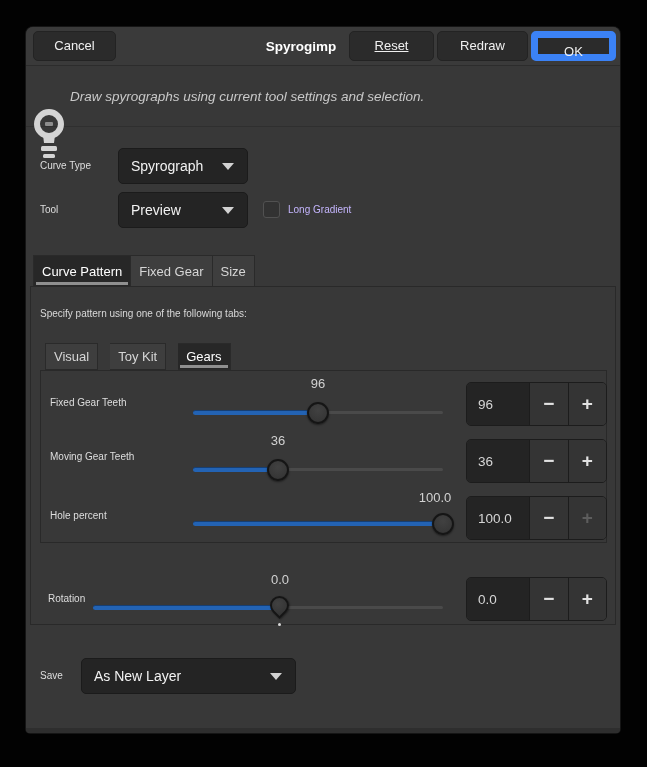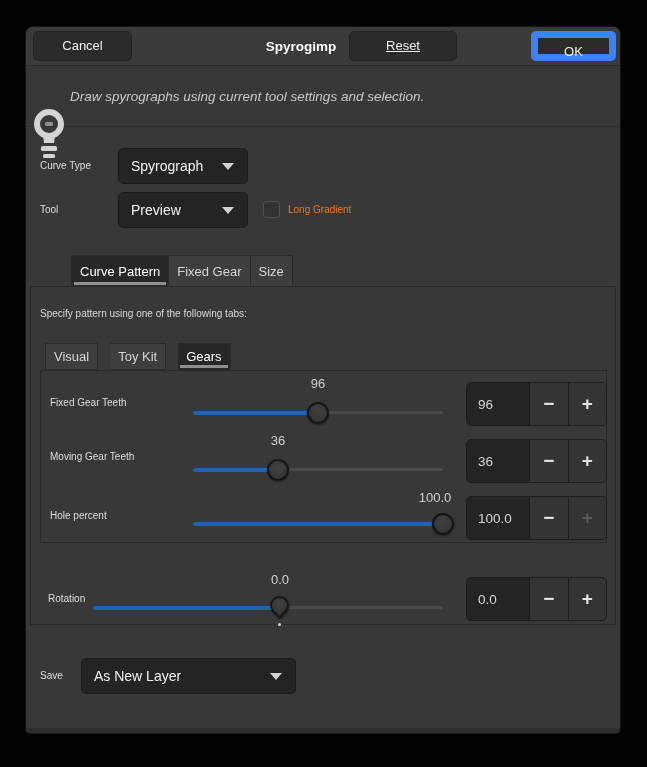--- a/index.html
+++ b/index.html
@@ -67,21 +67,21 @@
     background:#3e3e3e; border:1px solid #2a2a2a; border-left-width:0;
     color:#d6d6d6; font-size:13px; position:relative;
     display:flex; align-items:center; padding:0 8px; cursor:default;
   }
   .tab:first-child { border-left-width:1px; }
   .tab.active { background:#272727; color:#ffffff; }
   .tab.active::after {
     content:""; position:absolute; left:2px; right:2px; bottom:1px; height:3px;
     background:#8f8f8f;
   }
-  .outer-tabs { left:7px; top:228px; height:32px;margin-left:38px; }
+  .outer-tabs { left:7px; top:228px; height:32px; }
   .inner-tabs { left:19px; top:316px; height:27px;gap:12px; }
   .notebook {
     position:absolute; left:4px; top:259px; width:586px; height:339px;
     border:1px solid #292929;
   }
   .frame {
     position:absolute; left:14px; top:343px; width:567px; height:173px;
     border:1px solid #292929;
   }
   
@@ -125,23 +125,24 @@
     position:absolute; left:0; bottom:0; width:100%; height:5px;
     background:#2e2e2e; border-radius:0 0 4px 4px;
   }
 </style>
 </head>
 <body>
 
 <div class="dialog">
 
   <div class="headerbar">
-    <div class="hbtn" style="left:7px; width:99px;">Cancel</div>
+    <div class="hbtn" style="left:7px; width:83px;">Cancel</div>
     <div class="hdr-title">Spyrogimp</div>
-    <div class="hbtn" style="left:323px; width:108px;text-decoration:underline;">Reset</div>
+    <div class="hbtn" style="left:323px; width:85px;text-decoration:underline;">Reset</div>
+    <div class="hbtn" style="left:411px; width:91px;">Redraw</div>
     <div class="hbtn ok" style="left:505px; width:85px;">OK</div>
   </div>
 
   <div class="infoband">
     <svg class="bulb" width="32" height="50" viewBox="0 0 32 50">
       <circle cx="16" cy="15" r="12" fill="none" stroke="#d4d4d4" stroke-width="6"></circle>
       <rect x="12" y="13" width="8" height="4" rx="1" fill="#8d8d8d"></rect>
       <path d="M10 26 L22 26 L21 34 L11 34 Z" fill="#d4d4d4"></path>
       <rect x="8" y="37" width="16" height="5" rx="1.5" fill="#d4d4d4"></rect>
       <rect x="10" y="45" width="12" height="4" rx="1.5" fill="#d4d4d4"></rect>
@@ -154,21 +155,21 @@
     <span class="dd-label">Spyrograph</span>
     <span class="dd-arrow"></span>
   </div>
 
   <div class="label" style="left:14px; top:165px; line-height:36px;">Tool</div>
   <div class="dropdown" style="left:92px; top:165px; width:130px;padding-left:28px;">
     <span class="dd-label">Preview</span>
     <span class="dd-arrow"></span>
   </div>
   <div class="checkbox" style="left:237px; top:174px;"></div>
-  <div class="label" style="left:262px; top:165px; line-height:36px; color:#f97316;">Long Gradient</div>
+  <div class="label" style="left:262px; top:165px; line-height:36px; color:#c4b5fd;">Long Gradient</div>
 
   <div class="tabstrip outer-tabs">
     <div class="tab active">Curve Pattern</div>
     <div class="tab">Fixed Gear</div>
     <div class="tab">Size</div>
   </div>
   <div class="notebook"></div>
 
   <div class="label" style="left:14px; top:281px; color:#d9d9d9;">Specify pattern using one of the following tabs:</div>
 

